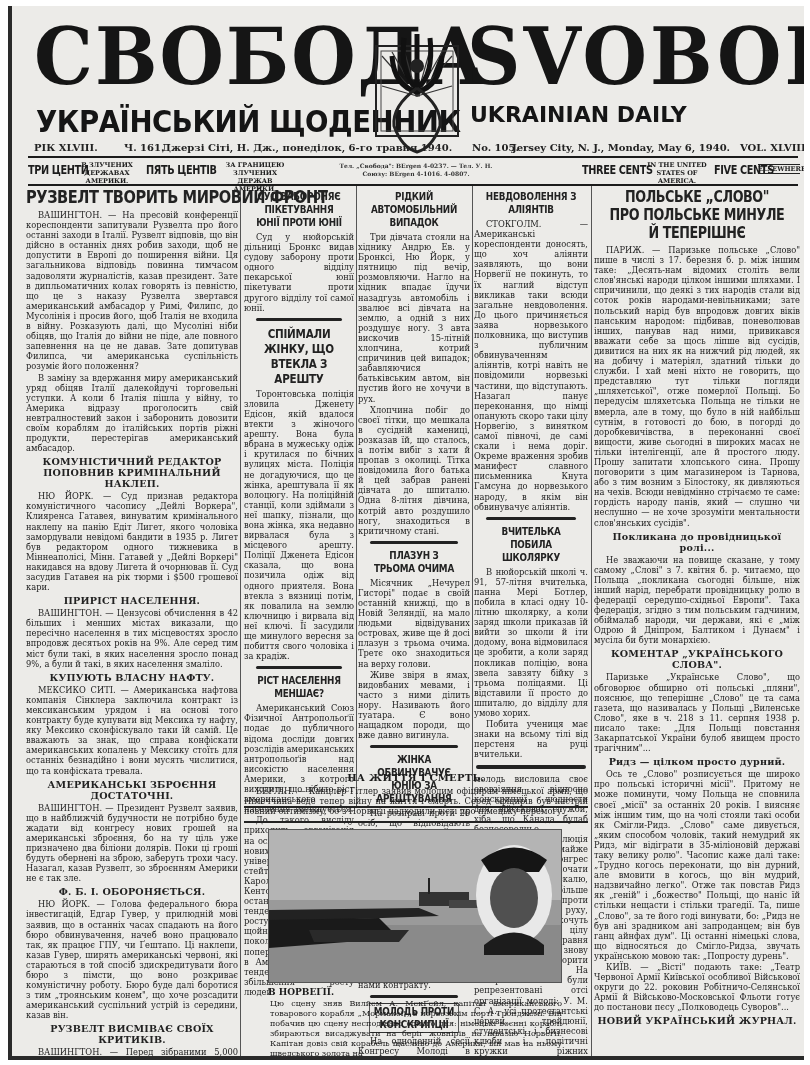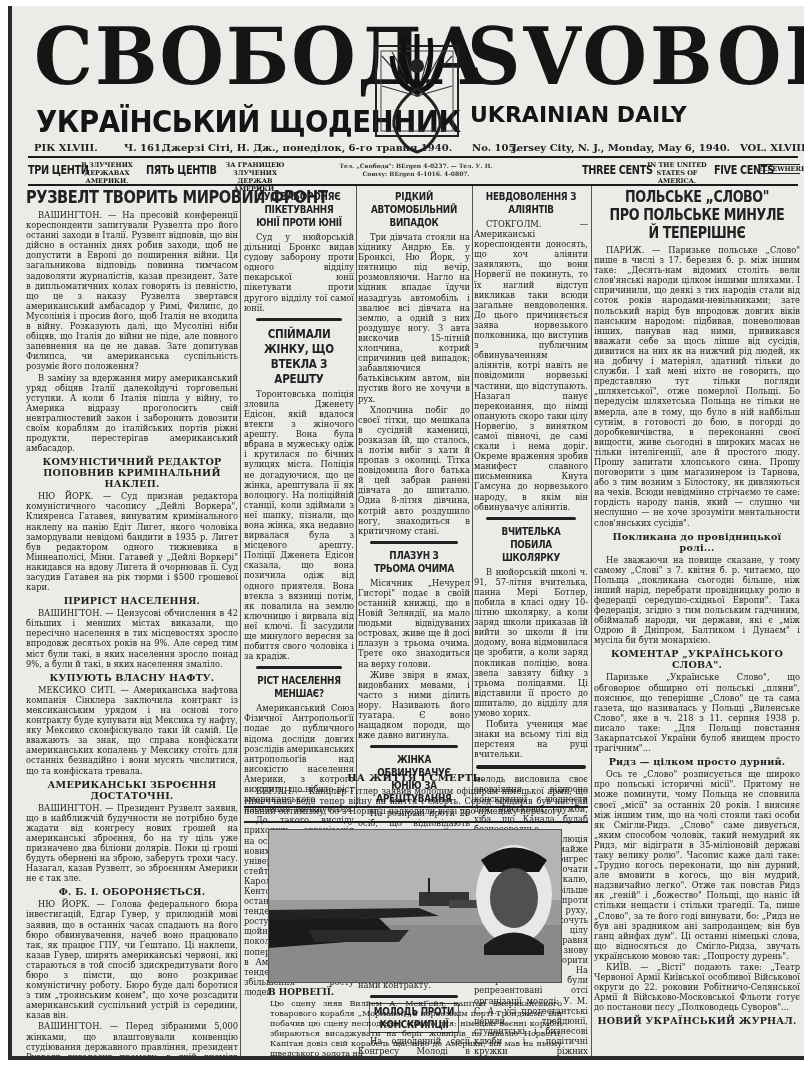--- a/index.html
+++ b/index.html
@@ -122,20 +122,21 @@
     <div class="head-sub">КОМУНІСТИЧНИЙ РЕДАКТОР ПОПОВНИВ КРИМІНАЛЬНИЙ НАКЛЕП.</div>
     <p>НЮ ЙОРК. — Суд признав редактора комуністичного часопису „Дейлі Воркера", Клияренса Гатавея, винуватим кримінального наклепу на панію Едіт Лигет, якого чоловіка замордували невідомі бандити в 1935 р. Лигет був редактором одного тижневика в Міннеаполісі, Мінн. Гатавей у „Дейлі Воркері" накидався на вдову Лигета й очорнював її. Суд засудив Гатавея на рік тюрми і $500 грошевої кари.</p>
     <div class="head-sub">ПРИРІСТ НАСЕЛЕННЯ.</div>
     <p>ВАШИНГТОН. — Цензусові обчислення в 42 більших і менших містах виказали, що пересічно населення в тих місцевостях зросло впродовж десятьох років на 9%. Але серед тим міст були такі, в яких населення зросло понад 9%, а були й такі, в яких населення змаліло.</p>
     <div class="head-sub">КУПУЮТЬ ВЛАСНУ НАФТУ.</div>
     <p>МЕКСИКО СИТІ. — Американська нафтова компанія Сінклера заключила контракт із мексиканським урядом і на основі того контракту буде купувати від Мексика ту нафту, яку Мексико сконфіскувало таки їй самій. Це вважають за знак, що справа конфіскати американських копалень у Мексику стоїть для останніх безнадійно і вони мусять числитися, що та конфіската тревала.</p>
     <div class="head-sub">АМЕРИКАНСЬКІ ЗБРОЄННЯ ДОСТАТОЧНІ.</div>
     <p>ВАШИНГТОН. — Президент Рузвелт заявив, що в найближчій будучности не потрібно буде жадати від конгресу нових грошей на американські зброєння, бо на ту ціль уже призначено два біліони долярів. Поки ці гроші будуть обернені на зброю, заберуть трохи часу. Назагал, казав Рузвелт, зо зброєнням Америки не є так зле.</p>
     <div class="head-sub">Ф. Б. І. ОБОРОНЯЄТЬСЯ.</div>
     <p>НЮ ЙОРК. — Голова федерального бюра інвестигацій, Едгар Гувер, у прилюдній мові заявив, що в останніх часах спадають на його бюро обвинувачення, начеб воно працювало так, як працює ГПУ, чи Ґештапо. Ці наклепи, казав Гувер, ширять американські червоні, які стараються в той спосіб здискредитувати його бюро з пімсти, що воно розкриває комуністичну роботу. Бюро буде далі боротися з тим „троянським конем", що хоче розсадити американський суспільний устрій із середини, казав він.</p>
+    <div class="head-sub">РУЗВЕЛТ ВИСМІВАЄ СВОЇХ КРИТИКІВ.</div>
     <p>ВАШИНГТОН. — Перед зібраними 5,000 жінками, що влаштовували конвенцію студіювання державного правління, президент Рузвелт виголосив промову, в якій висміяв своїх критиків та закликав їх, щоб вони вже раз перестали говорити, що політика „нового розділу" є недобра, але щоб самі почали говорити, яка політика та яке законодавство серед теперішних обставин булиб добрі.</p>
 
   </div>
 
   <div class="col col2">
     <div class="head-col">СУД ЗАБОРОНЯЄ ПІКЕТУВАННЯ ЮНІЇ ПРОТИ ЮНІЇ</div>
     <p>Суд у нюйорській дільниці Бронкс видав судову заборону проти одного відділу пекарської юнії пікетувати проти другого відділу тої самої юнії.</p>
     <div class="sep"></div>
     <div class="head-col" style="font-size:13px;line-height:15px;">СПІЙМАЛИ ЖІНКУ, ЩО ВТЕКЛА З АРЕШТУ</div>
     <p>Торонтовська поліція зловила Дженету Едісон, якій вдалося втекти з жіночого арешту. Вона була вбрана в мужеську одіж і крутилася по бічних вулицях міста. Поліція не догадуючися, що це жінка, арештувала її як волоцюгу. На поліційній станції, коли здіймали з неї шапку, пізнали, що вона жінка, яка недавно вирвалася була з місцевого арешту. Поліції Дженета Едісон сказала, що вона позичила одіж від одного приятеля. Вона втекла з вязниці потім, як повалила на землю ключницю і вирвала від неї ключі. Її засудили ще минулого вересня за побиття свого чоловіка і за крадіж.</p>

